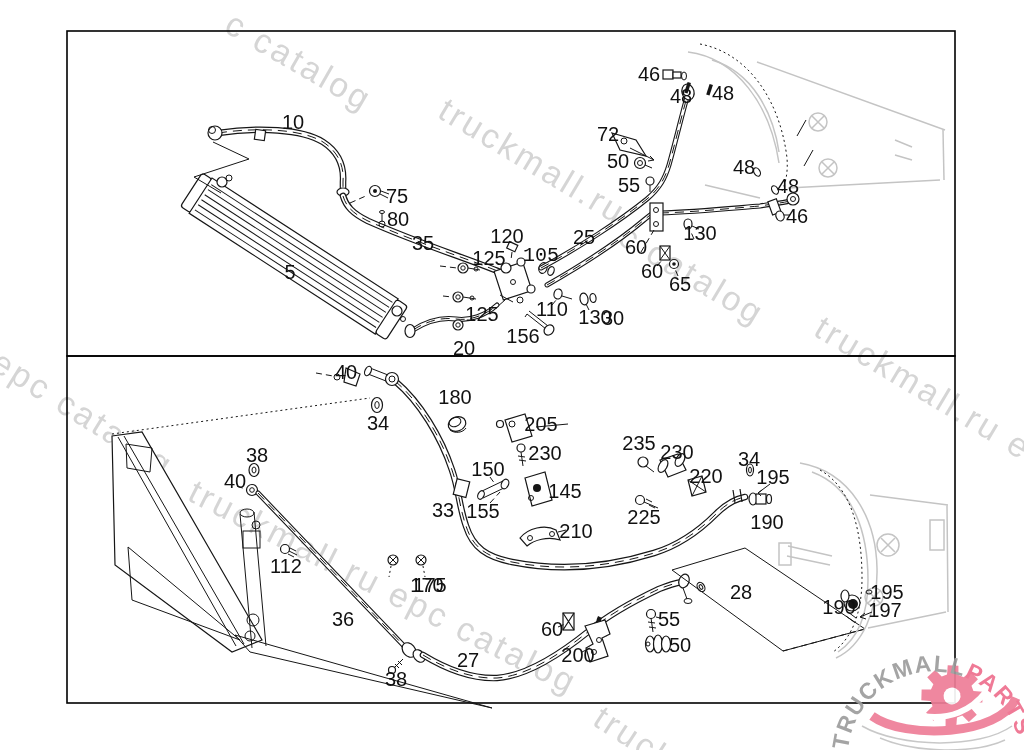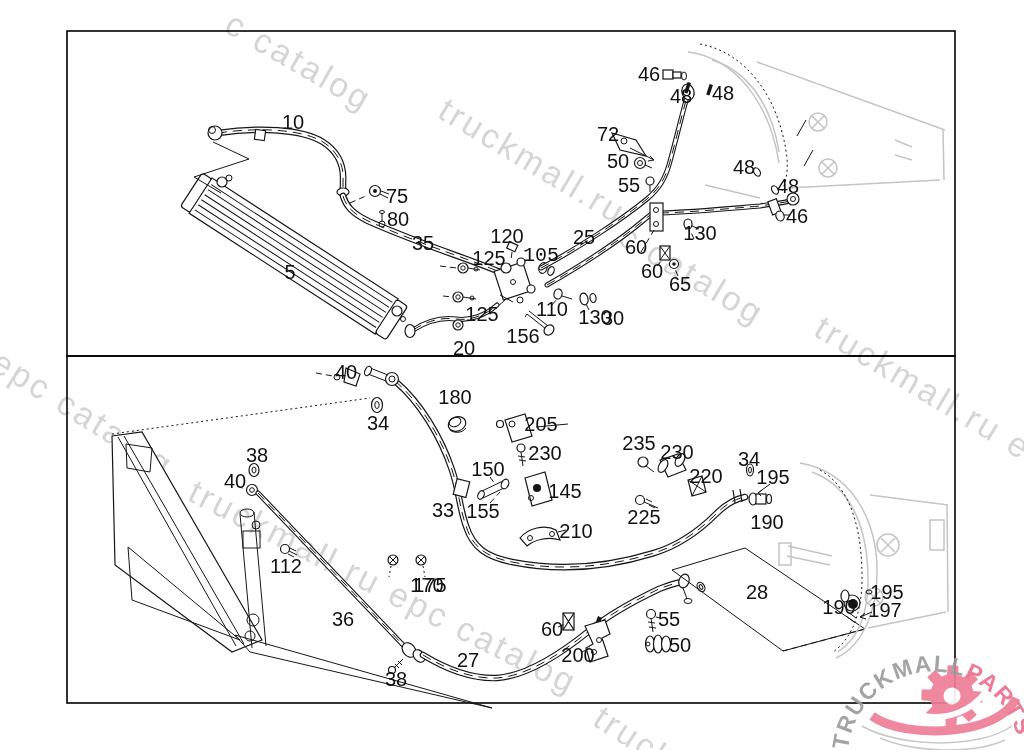--- a/index.html
+++ b/index.html
@@ -533,18 +533,18 @@
       <span class="callout" style="left: 286px; top: 566px;">112</span>
       <span class="callout" style="left: 387px; top: 585px; margin-left: 40px;">170</span>
       <span class="callout" style="left: 430px; top: 585px;">175</span>
       <span class="callout" style="left: 343px; top: 619px;">36</span>
       <span class="callout" style="left: 396px; top: 679px;">38</span>
       <span class="callout" style="left: 468px; top: 660px;">27</span>
       <span class="callout" style="left: 552px; top: 629px;">60</span>
       <span class="callout" style="left: 578px; top: 655px;">200</span>
       <span class="callout" style="left: 669px; top: 619px;">55</span>
       <span class="callout" style="left: 680px; top: 645px;">50</span>
-      <span class="callout" style="left: 733px; top: 592px; padding-left: 48px;">28</span>
+      <span class="callout" style="left: 717px; top: 592px; padding-left: 48px;">28</span>
       <span class="callout" style="left: 839px; top: 607px;">190</span>
       <span class="callout" style="left: 887px; top: 592px;">195</span>
       <span class="callout" style="left: 885px; top: 610px;">197</span>
     </div>
 </div>
 
 </body></html>

